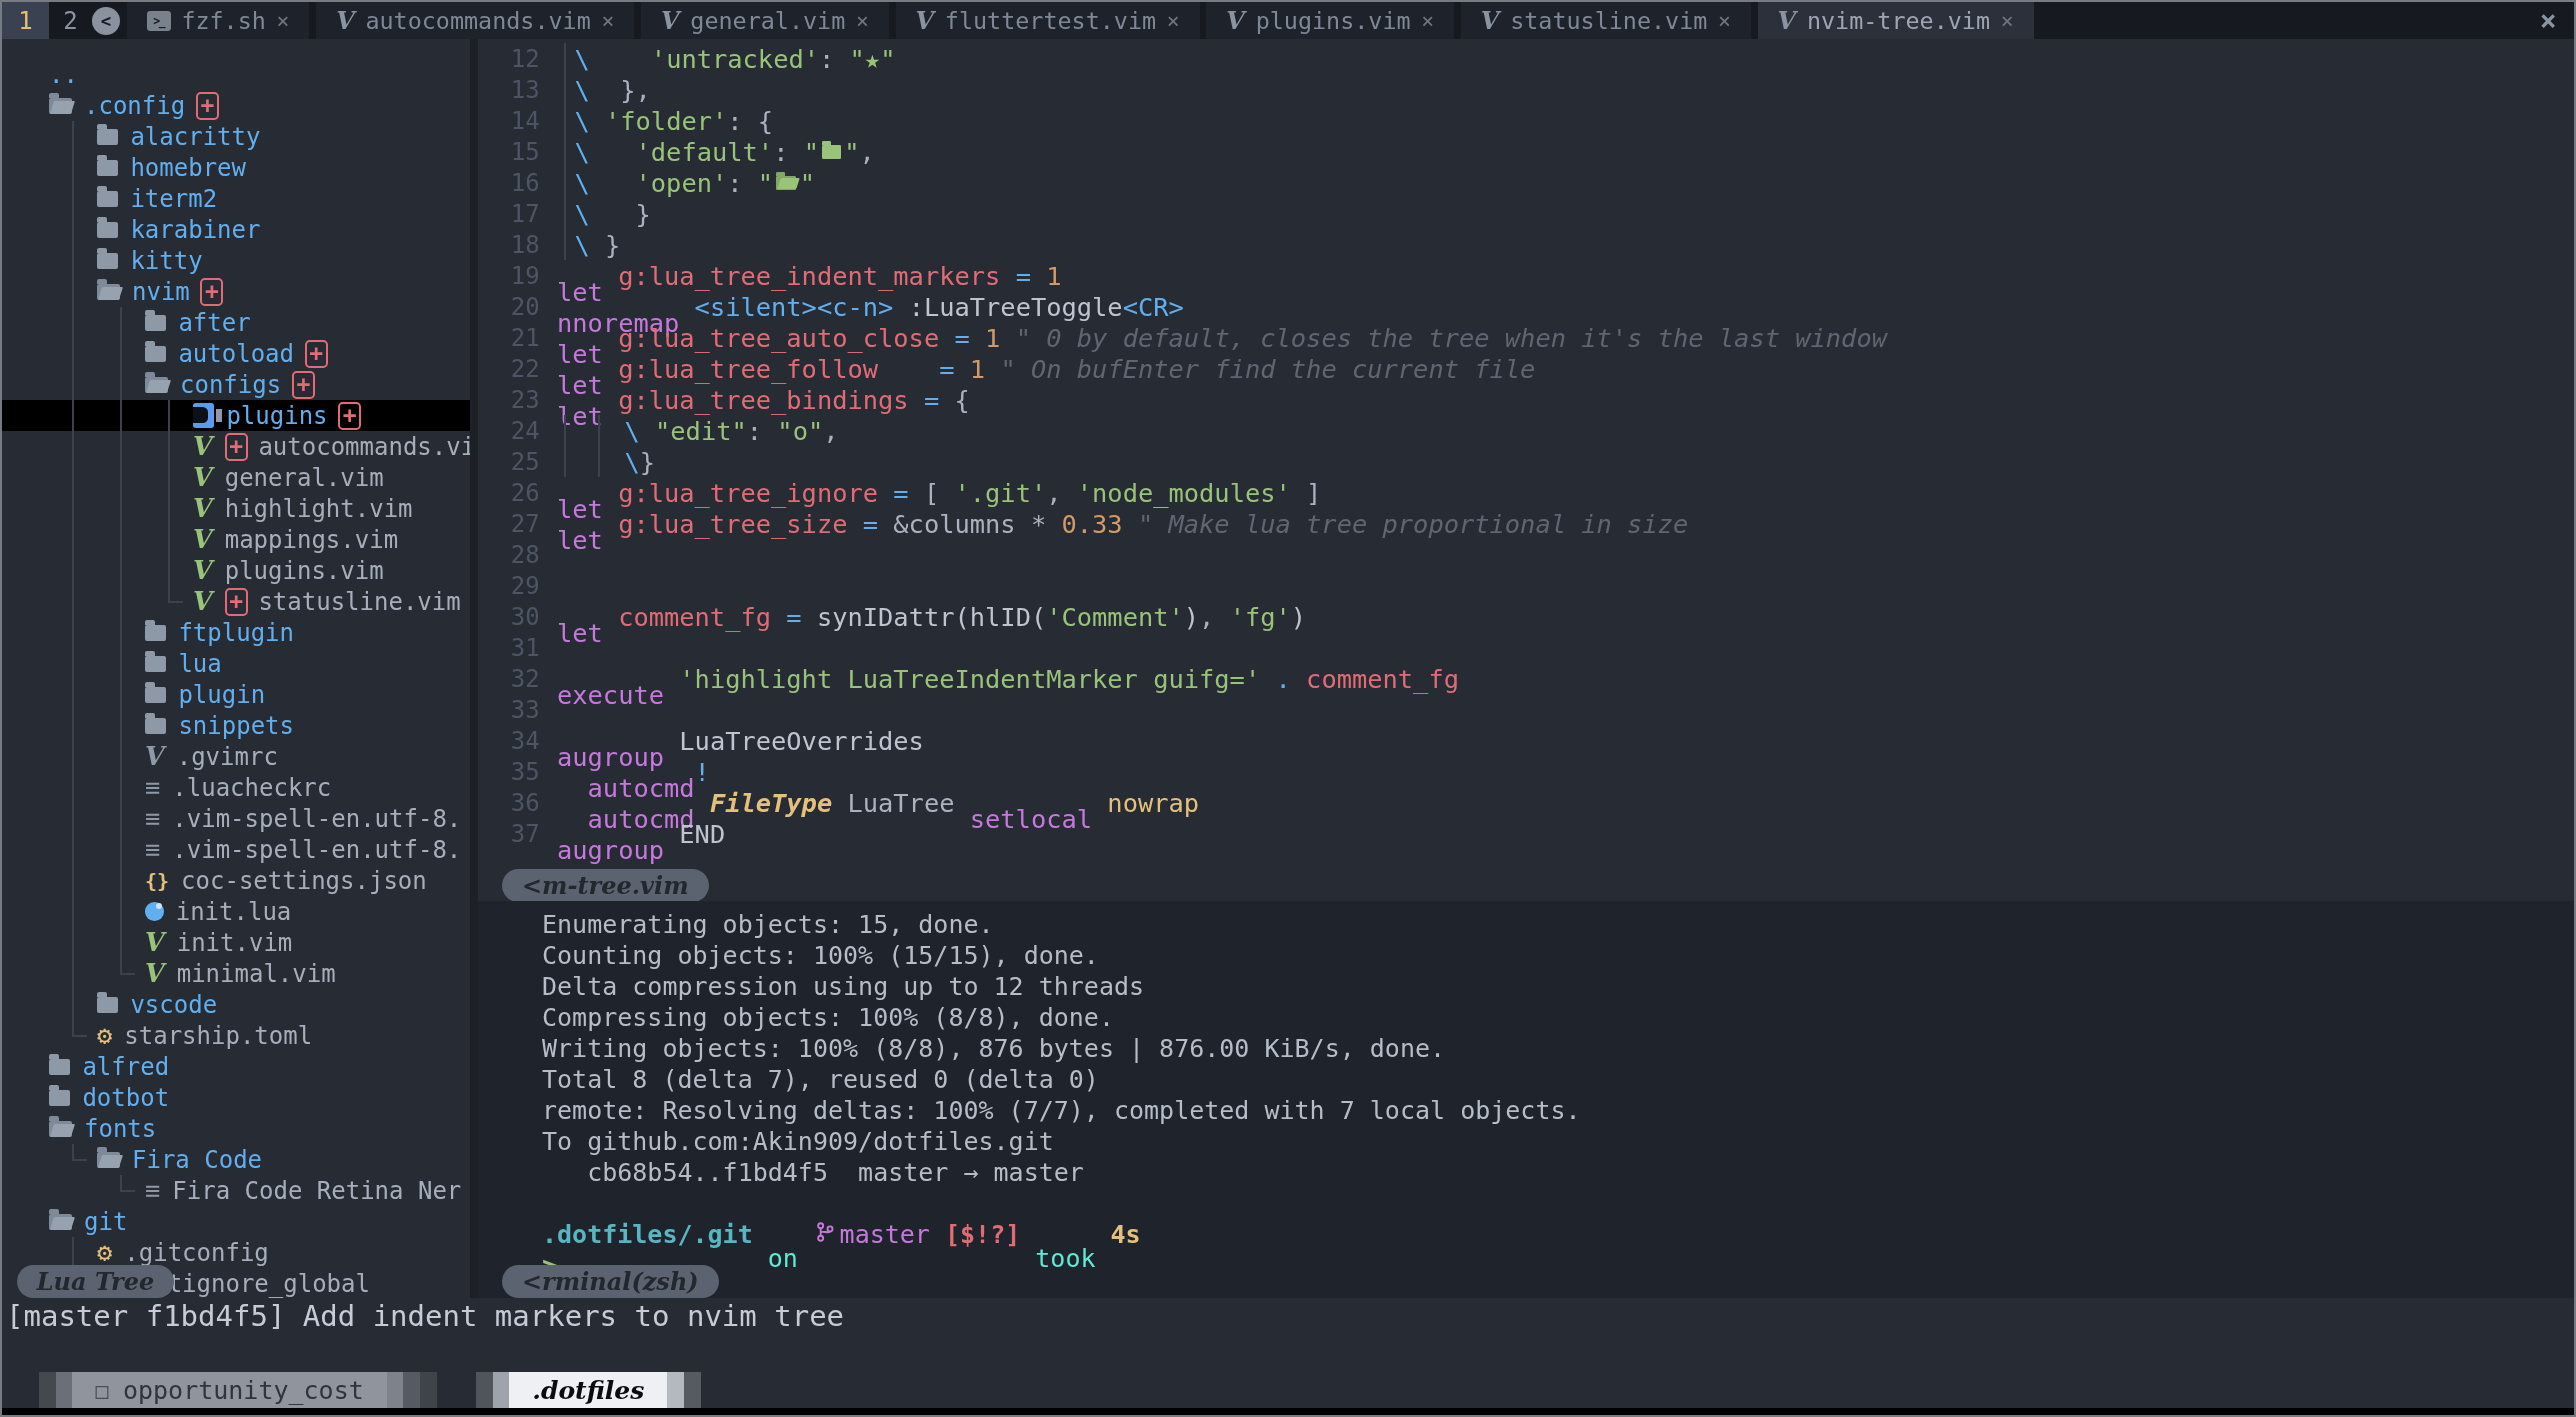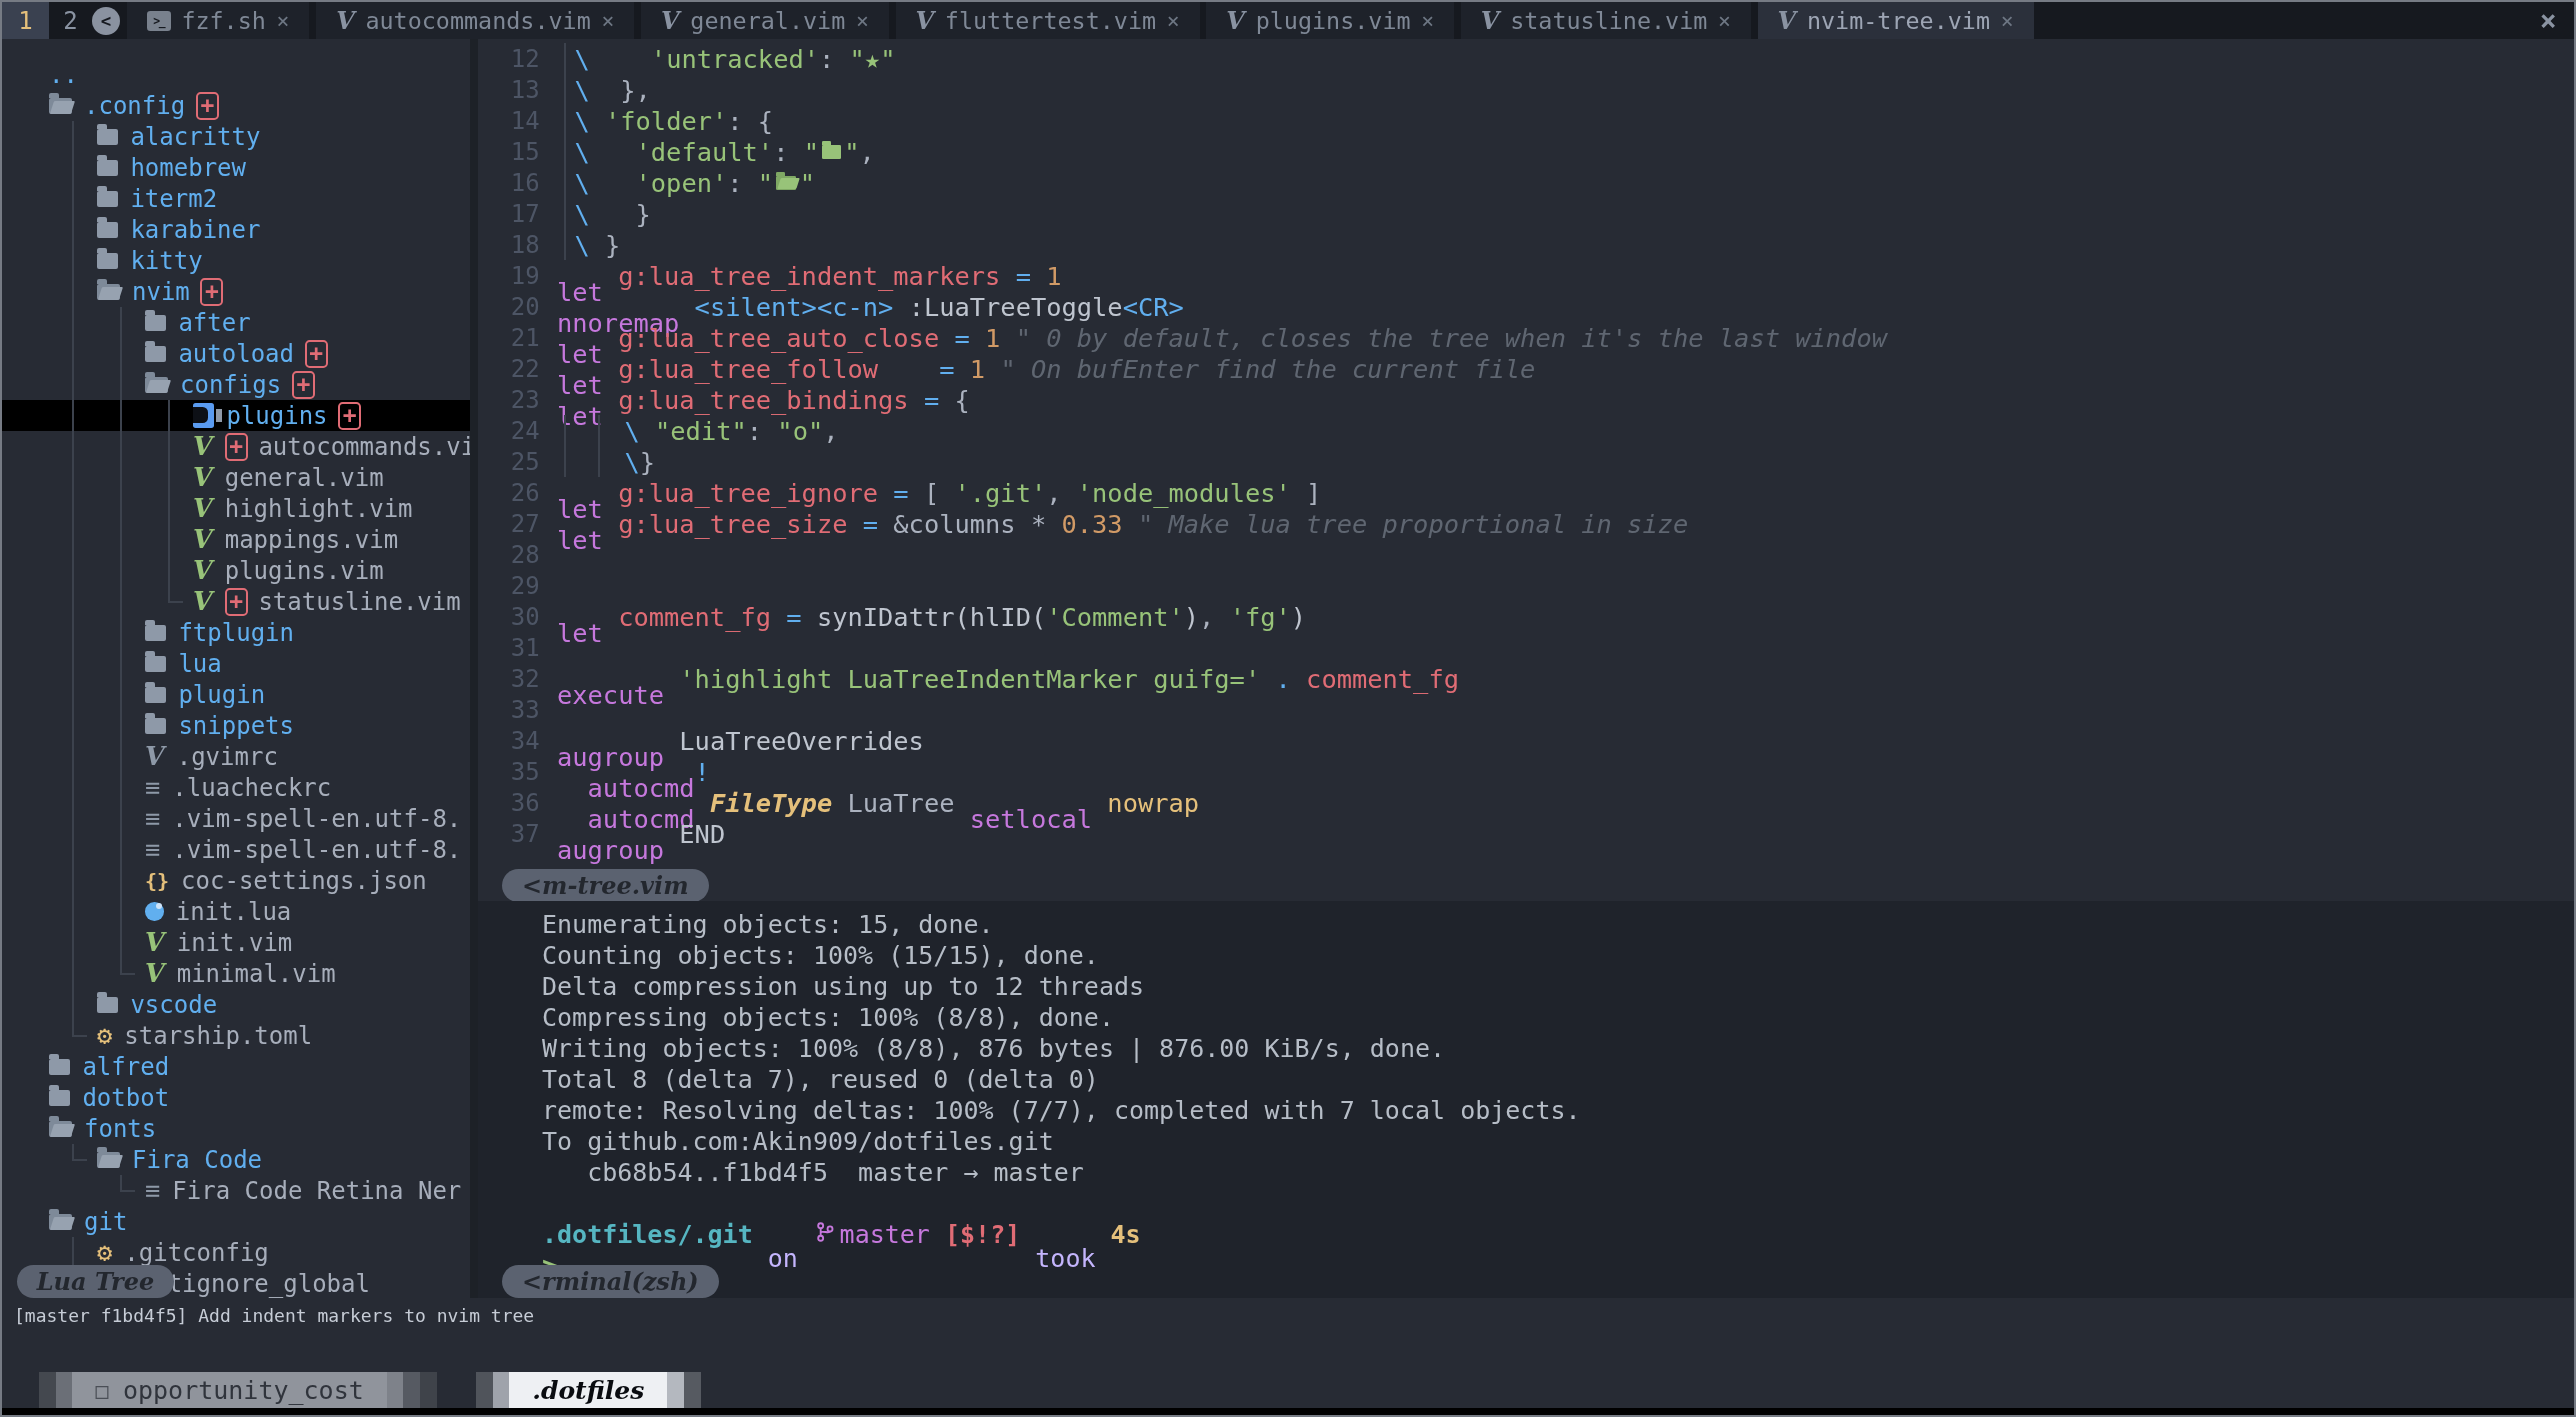--- a/index.html
+++ b/index.html
@@ -75,25 +75,25 @@
   
   .pill { position:absolute; background:#5b6270; color:#23272e; font-family:"DejaVu Serif", serif; font-style:italic; font-weight:bold; font-size:24px; border-radius:17.4px; padding:2px 20px; white-space:nowrap; }
   .pill-mtree { left:24px; bottom:-1.3px; }
   .pill-luatree { left:14.7px; bottom:0px; }
   .pill-term { left:24px; bottom:0px; }
 
   
   .tline { height:31px; display:flex; align-items:center; padding-left:64px; font-size:25px; color:#b6bdc7; white-space:pre;text-align:center; }
   .tk-cy { color:#56b6c2; font-weight:bold; } .tk-mg { color:#c678dd; font-weight:normal; }
   .tk-rd { color:#e06c75; font-weight:bold; } .tk-gn { color:#98c379; font-weight:bold; }
-  .tk-ylb { color:#e5c07b; font-weight:bold; } .tk-wt { color:#c4b5fd;margin-top:47px; }
+  .tk-ylb { color:#e5c07b; font-weight:bold; } .tk-wt { color:#5eead4;margin-top:47px; }
   .branch-svg { margin:0 5.3px 0 2.7px; }
 
   
-  .msgline { height:35px; flex:none; background:#272b34; color:#c6ccd6; font-size:18px; display:flex; align-items:center; padding-left:12px; white-space:pre; }
+  .msgline { height:35px; flex:none; background:#272b34; color:#c6ccd6; font-size:29px; display:flex; align-items:center; padding-left:4px; white-space:pre; }
   .bottomgap { flex:1; background:#272b34; }
   .tmuxbar { height:36px; flex:none; background:#272b34; display:flex; align-items:stretch; }
   .seg { display:flex; align-items:stretch; }
   .blk { width:16.7px; flex:none; }
   .tmux-label { display:flex; align-items:center; font-size:25px; padding:0 23px; white-space:pre; }
   .tmux-win1-label { background:#90949c; color:#30343c; gap:14.7px; }
   .tmux-win2-label { background:#eef0f3; color:#0a0c10; font-family:"DejaVu Serif", serif; font-style:italic; font-weight:bold; }
   .blackstrip { height:6.7px; flex:none; background:#000; }
   .paneicon { font-size:21.4px; color:#4a4e56; }
 </style>

